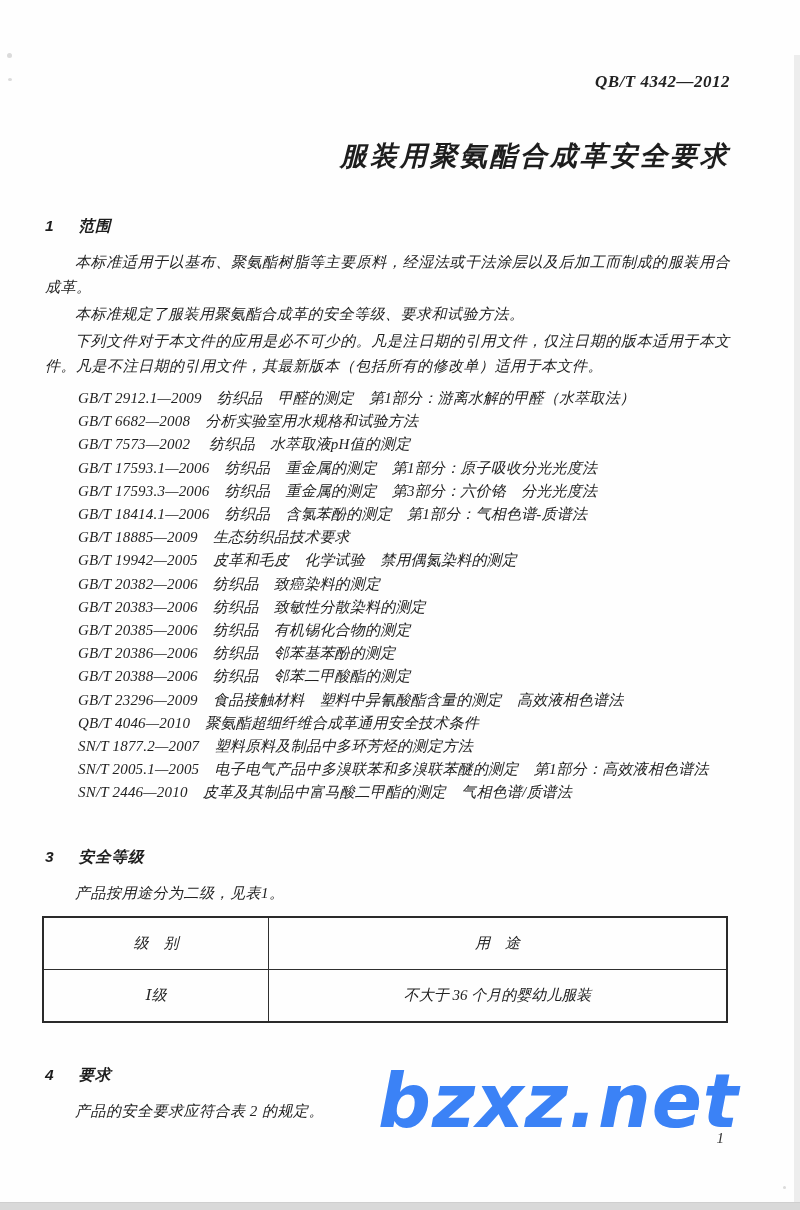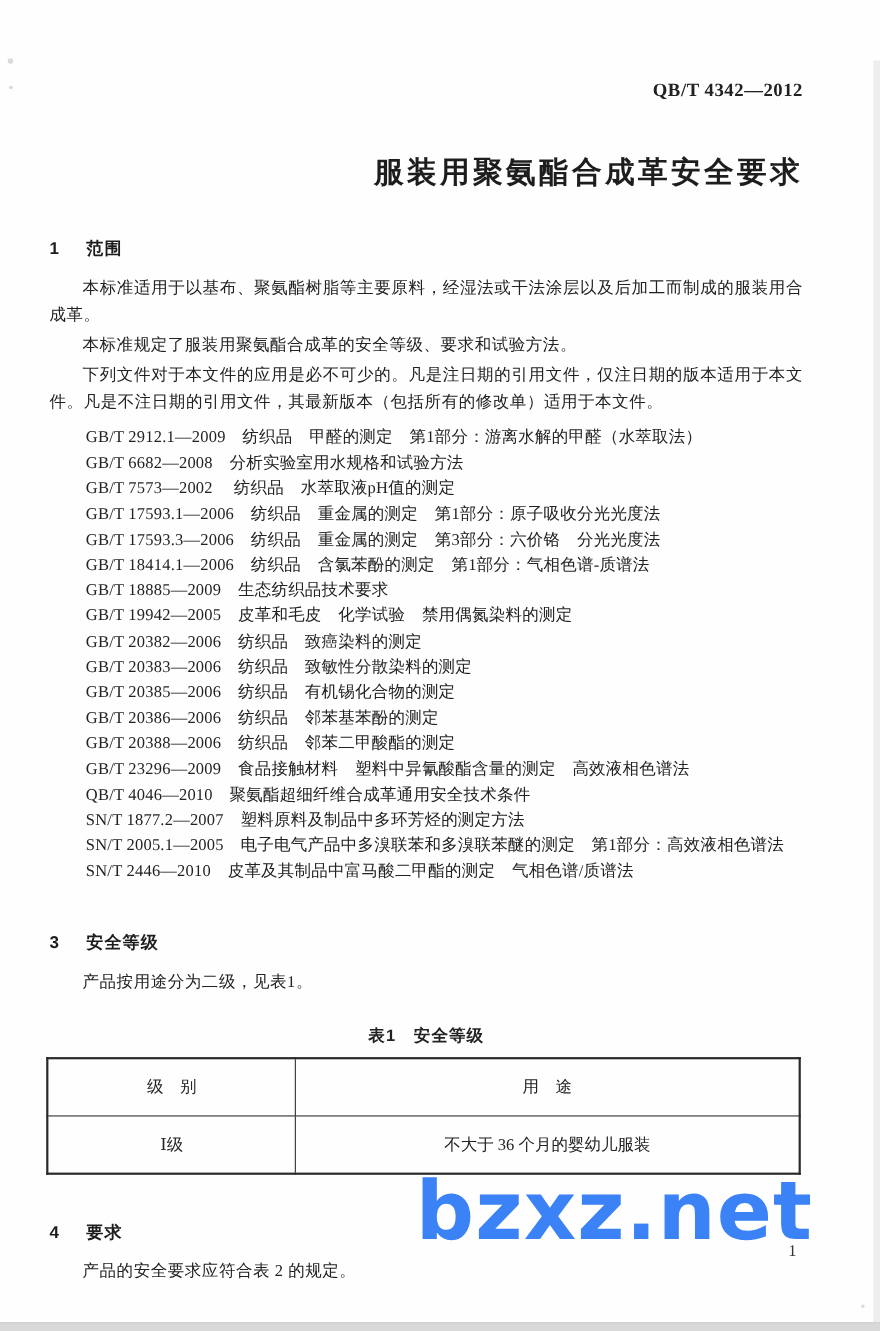--- a/index.html
+++ b/index.html
@@ -5,20 +5,21 @@
   * { margin: 0; padding: 0; box-sizing: border-box; }
   html,body { background:#ffffff; }
   .page {
     position: relative;
     width: 800px;
     height: 1210px;
     background: #fefefe;
     overflow: hidden;
     font-family: "Liberation Serif", "DejaVu Serif", serif;
     color: #222;
+    font-style: italic;
   }
   
   .edge-bottom {
     position: absolute; left:0; bottom:0; width:100%; height:8px;
     background:#d9d9d9; border-top:1px solid #cfcfcf;
   }
   .edge-right {
     position: absolute; right:0; top:55px; width:6px; height:1150px;
     background:#ededed;
   }
@@ -153,21 +154,20 @@
       <div class="ref-line">SN/T 1877.2—2007　塑料原料及制品中多环芳烃的测定方法</div>
       <div class="ref-line">SN/T 2005.1—2005　电子电气产品中多溴联苯和多溴联苯醚的测定　第1部分：高效液相色谱法</div>
       <div class="ref-line">SN/T 2446—2010　皮革及其制品中富马酸二甲酯的测定　气相色谱/质谱法</div>
     </div>
 
     <div class="section-heading">
       <span class="h-num">3</span><span class="h-label">安全等级</span>
     </div>
     <p class="para">产品按用途分为二级，见表1。</p>
 
-    <div class="table-caption">表1　安全等级</div>
 
     <table class="t1">
       <thead>
         <tr>
           <th class="col-grade">级　别</th>
           <th>用　途</th>
         </tr>
       </thead>
       <tbody>
         <tr>

